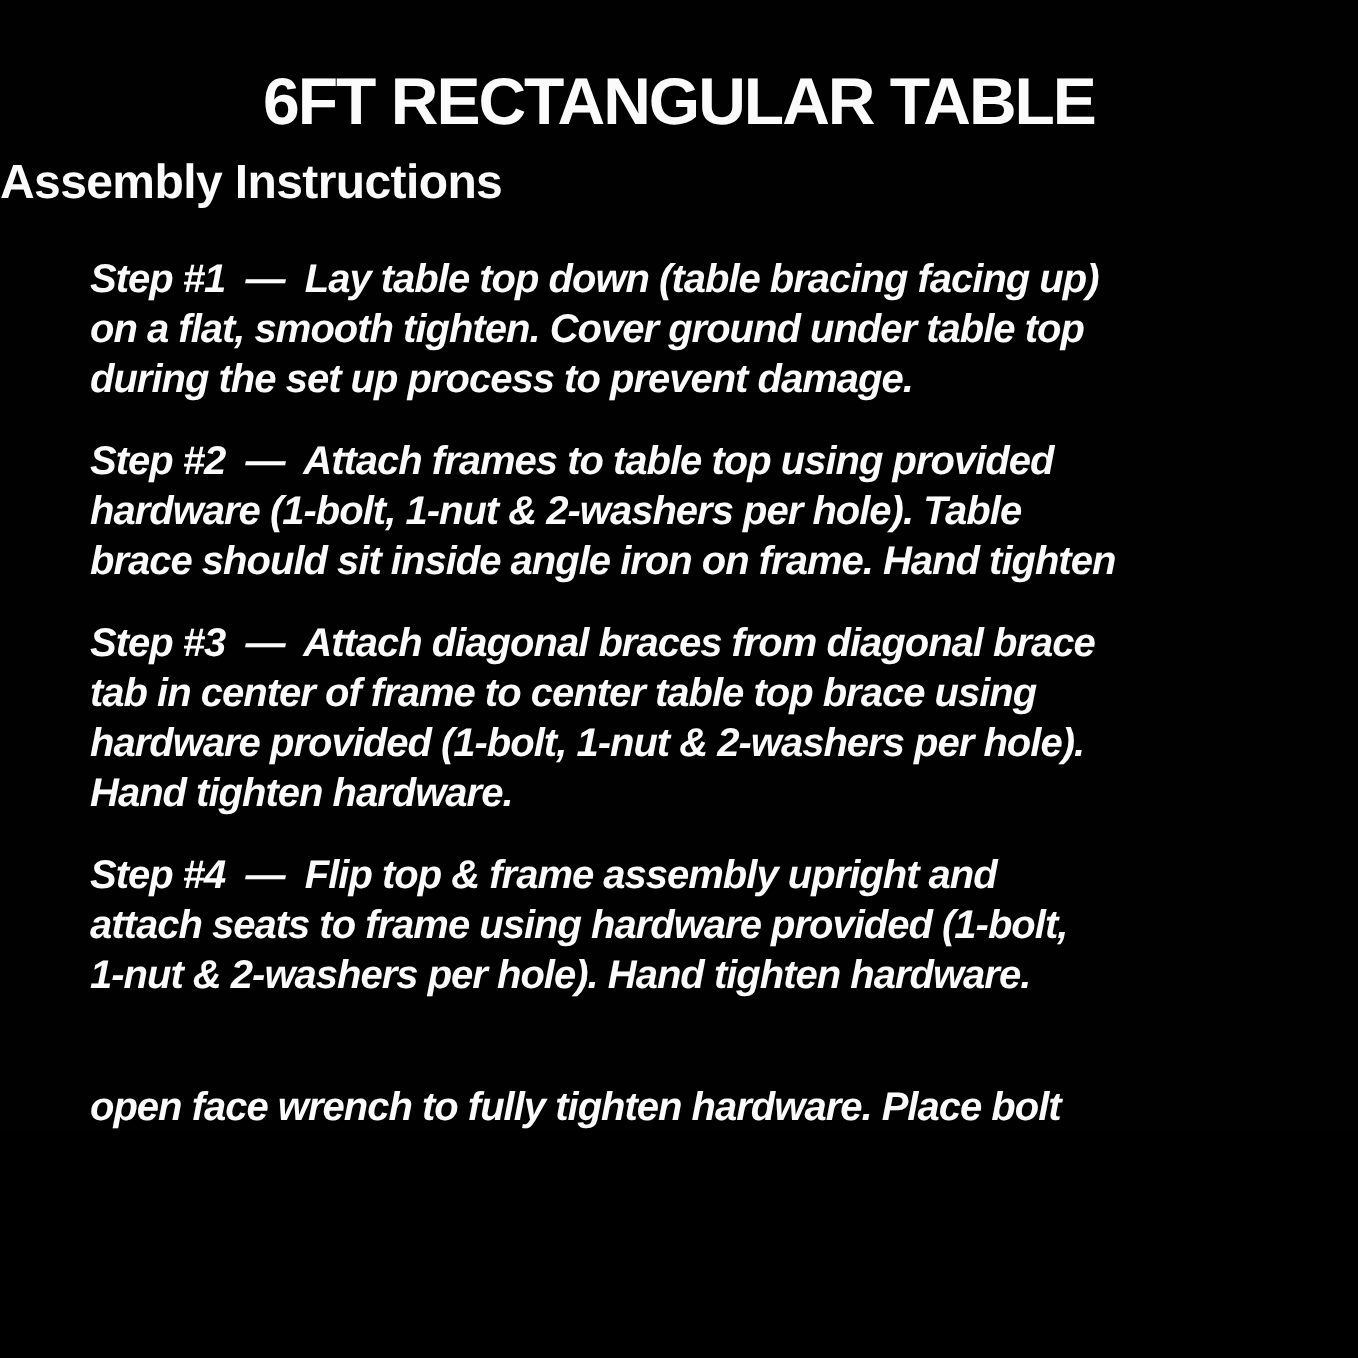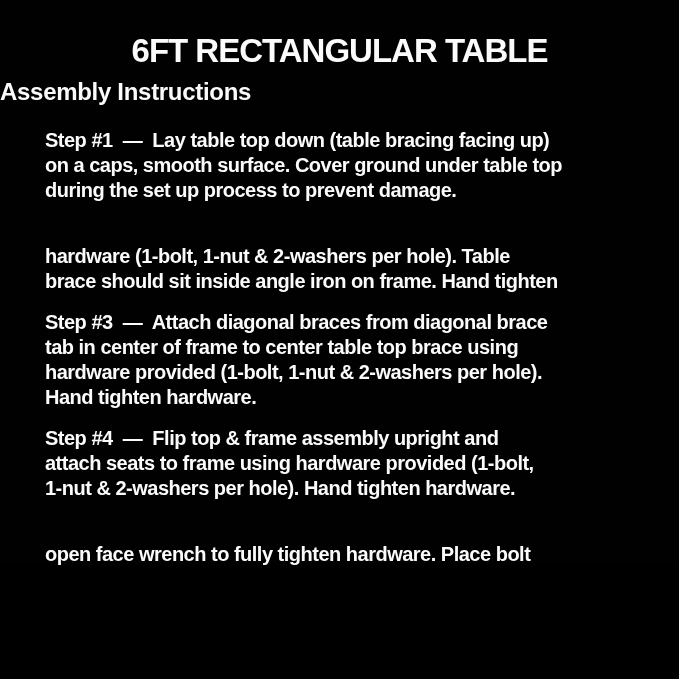--- a/index.html
+++ b/index.html
@@ -40,33 +40,34 @@
     margin-top: 24px;
     padding: 0 40px 0 45px;
   }
   .step {
     margin: 0 0 16px 0;
     font-size: 20px;
     line-height: 25px;
     letter-spacing: -0.5px;
     font-weight: bold;
     white-space: pre-wrap;
+    font-style: italic;
   }
 </style>
 </head>
 <body>
 
 <div class="page">
   <h1 class="title">6FT RECTANGULAR TABLE</h1>
   <h2 class="subtitle">Assembly Instructions</h2>
 
   <div class="steps">
-    <p class="step"><span>Step #1  —  Lay table top down (table bracing facing up)</span><br><span>on a caps, smooth surface. Cover ground under table top</span><br><span>during the set up process to prevent damage.</span></p>
+    <p class="step"><span>Step #1  —  Lay table top down (table bracing facing up)</span><br><span>on a flat, smooth tighten. Cover ground under table top</span><br><span>during the set up process to prevent damage.</span></p>
 
-    <p class="step"><br><span>hardware (1-bolt, 1-nut &amp; 2-washers per hole). Table</span><br><span>brace should sit inside angle iron on frame. Hand tighten</span><br></p>
+    <p class="step"><span>Step #2  —  Attach frames to table top using provided</span><br><span>hardware (1-bolt, 1-nut &amp; 2-washers per hole). Table</span><br><span>brace should sit inside angle iron on frame. Hand tighten</span><br></p>
 
     <p class="step"><span>Step #3  —  Attach diagonal braces from diagonal brace</span><br><span>tab in center of frame to center table top brace using</span><br><span>hardware provided (1-bolt, 1-nut &amp; 2-washers per hole).</span><br><span>Hand tighten hardware.</span></p>
 
     <p class="step"><span>Step #4  —  Flip top &amp; frame assembly upright and</span><br><span>attach seats to frame using hardware provided (1-bolt,</span><br><span>1-nut &amp; 2-washers per hole). Hand tighten hardware.</span></p>
 
     <p class="step"><br><span>open face wrench to fully tighten hardware. Place bolt</span><br><span>end bolt on bolt ends.</span></p>
   </div>
 </div>
 
 </body></html>

